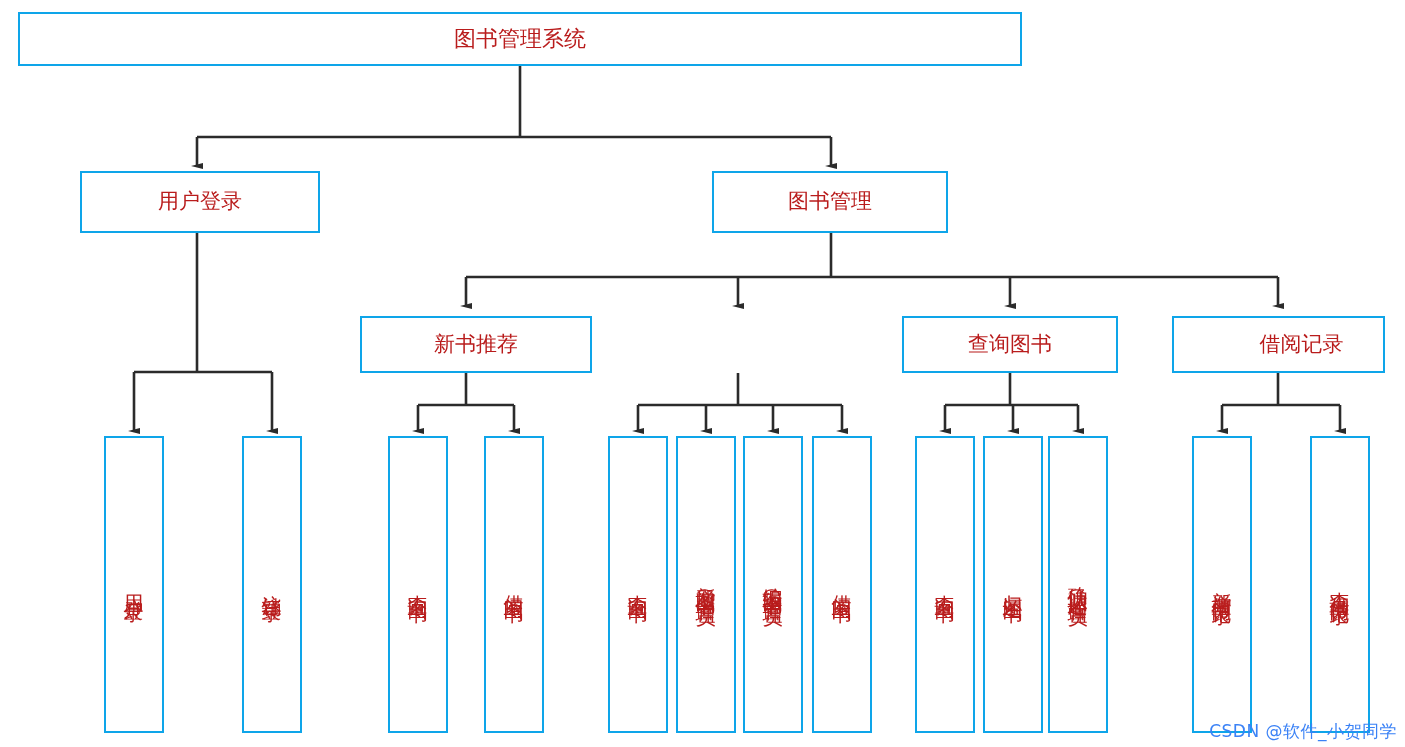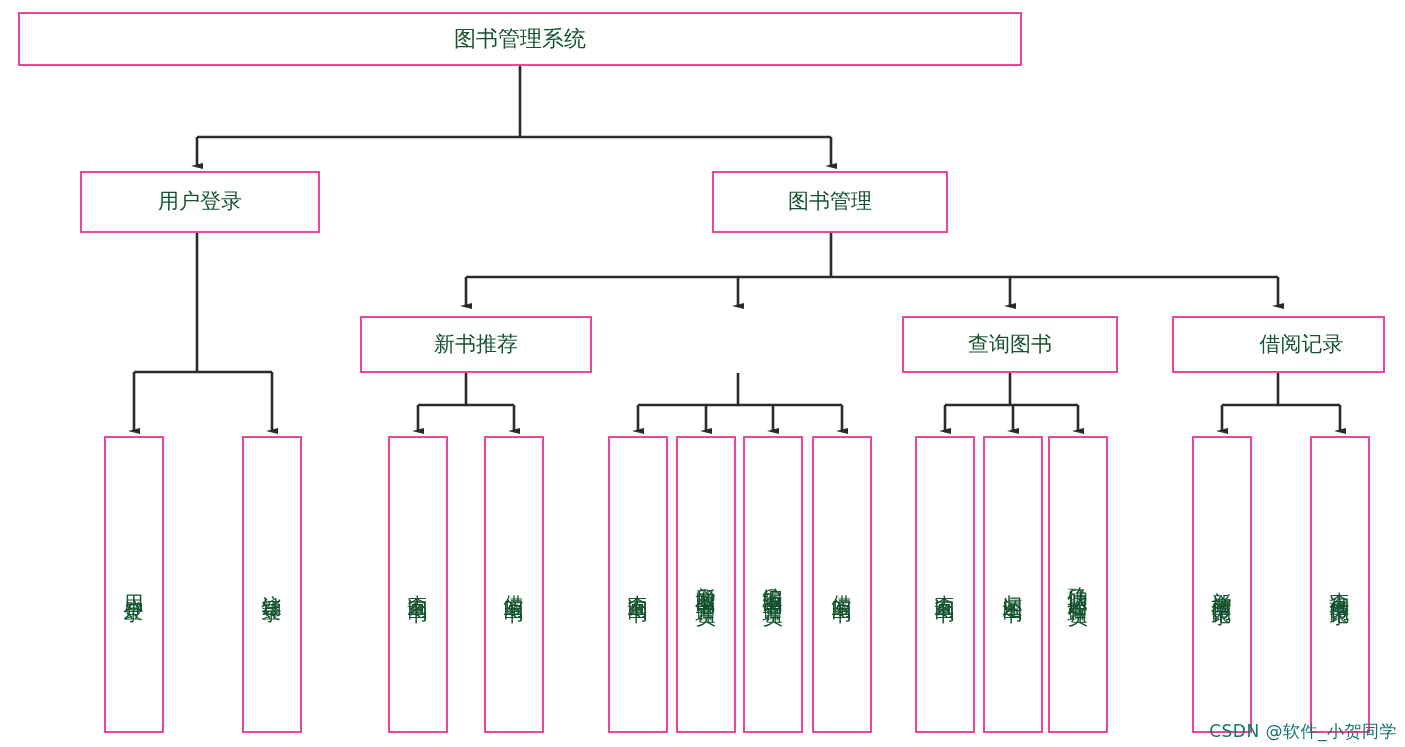--- a/index.html
+++ b/index.html
@@ -21,25 +21,25 @@
     position: absolute;
     left: 0;
     top: 0;
     width: 1405px;
     height: 747px;
   }
   .node {
     position: absolute;
     box-sizing: border-box;
     background: #ffffff;
-    border: 2px solid #ec4899;
+    border: 2px solid #0ea5e9;
     display: flex;
     align-items: center;
     justify-content: center;
-    color: #14532d;
+    color: #b91c1c;
     z-index: 2;
   }
   .node-label {
     display: block;
     text-align: center;
     line-height: 1.22;
     white-space: nowrap;
   }
   .node.horiz .node-label {
     font-size: 21px;
@@ -58,21 +58,21 @@
     letter-spacing: 3px;
     line-height: 1;
     white-space: normal;
     max-height: 272px;
   }
   #watermark {
     position: absolute;
     right: 8px;
     bottom: 4px;
     font-size: 17px;
-    color: #0f766e;
+    color: #3b82f6;
     letter-spacing: 0.5px;
     z-index: 5;
     white-space: nowrap;
     font-family: "DejaVu Sans", "Liberation Sans", sans-serif;
   }
 </style>
 </head>
 <body>
 
 <div id="diagram-root">

